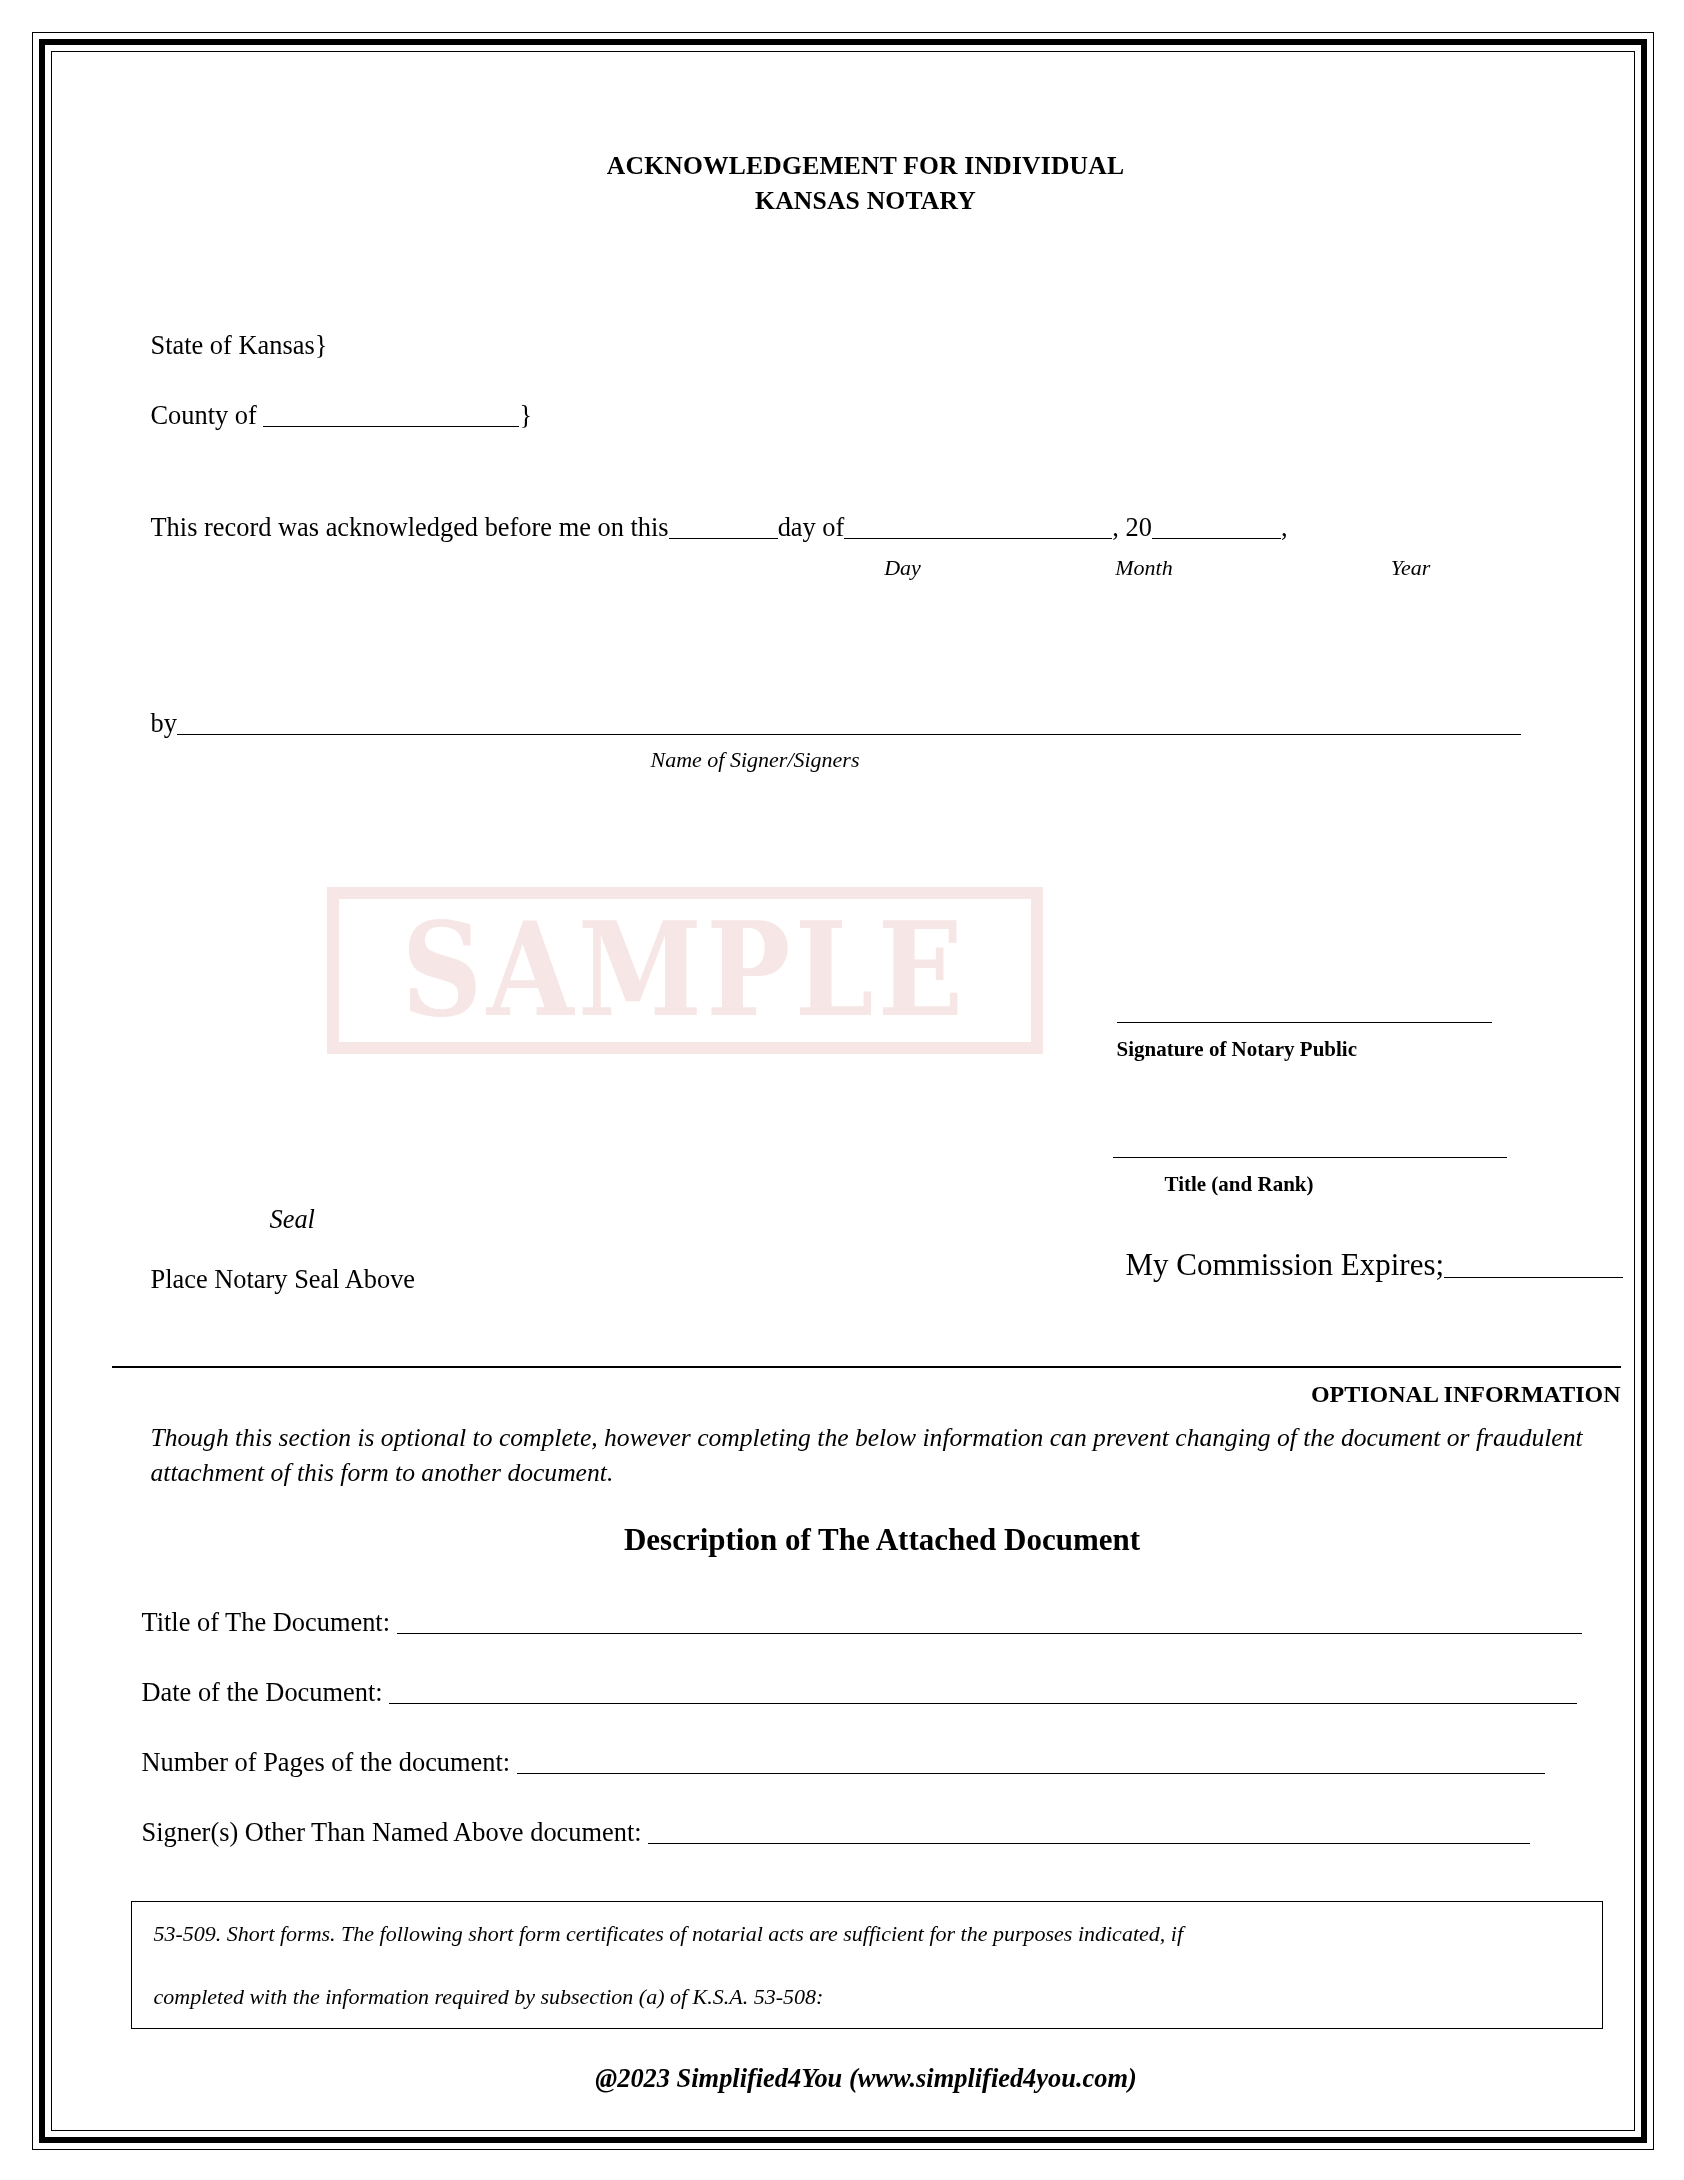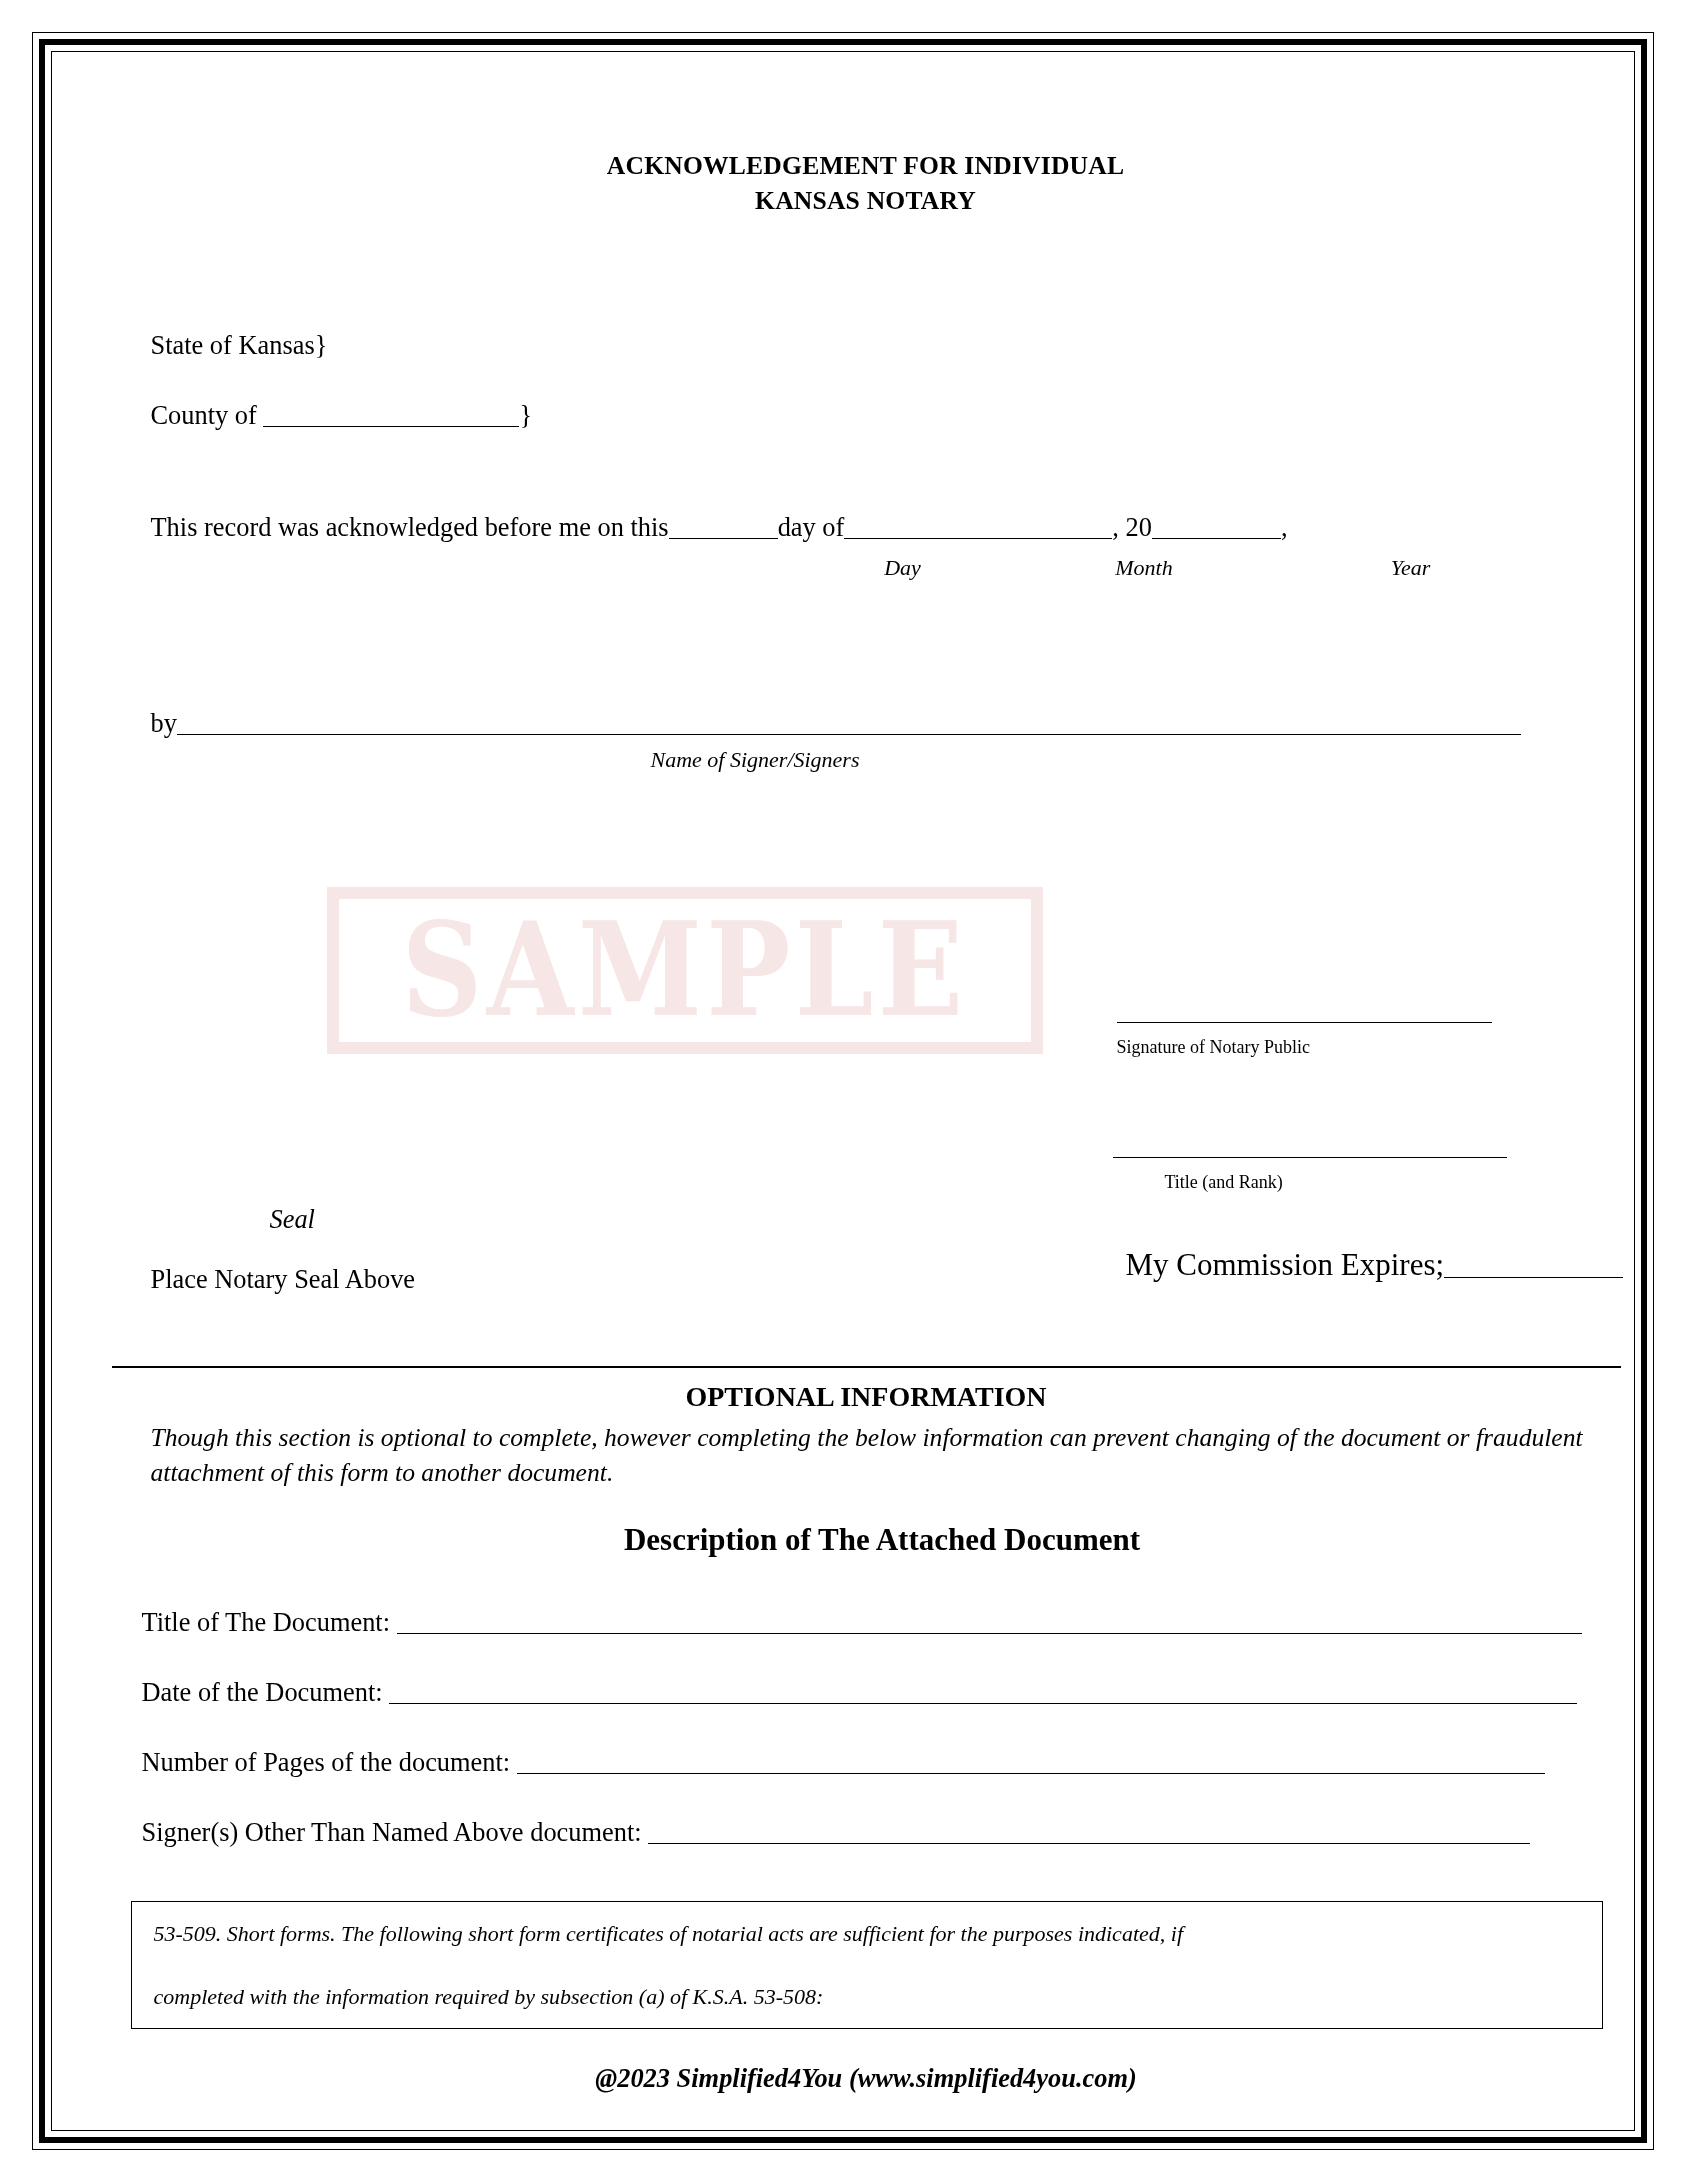--- a/index.html
+++ b/index.html
@@ -177,22 +177,23 @@
   
   .sig-rule {
     position: absolute;
     border-bottom: 1.7px solid #000;
   }
   .sig-rule-1 { left: 1005px; top: 910px; width: 375px; }
   .sig-rule-2 { left: 1001px; top: 1045px; width: 394px; }
 
   .sig-caption {
     position: absolute;
-    font-size: 18px;
-    white-space: nowrap;
+    font-size: 21px;
+    white-space: nowrap;
+    font-weight: bold;
   }
   .cap-signature { left: 1005px; top: 925px; }
   .cap-title     { left: 1053px; top: 1060px; }
 
   .commission {
     position: absolute;
     left: 1014px;
     top: 1135px;
     font-size: 31px;
     white-space: nowrap;
@@ -228,23 +229,23 @@
     width: 1509px;
     border-bottom: 2.6px solid #000;
   }
 
   
   .opt-heading {
     position: absolute;
     left: 0;
     top: 1269px;
     width: 1509px;
-    text-align: center;
-    font-weight: bold;
-    font-size: 28px;
+    text-align: right;
+    font-weight: bold;
+    font-size: 24px;
   }
   .opt-para {
     position: absolute;
     left: 39px;
     top: 1308px;
     width: 1474px;
     font-style: italic;
     font-size: 25.6px;
     line-height: 35px;
   }

